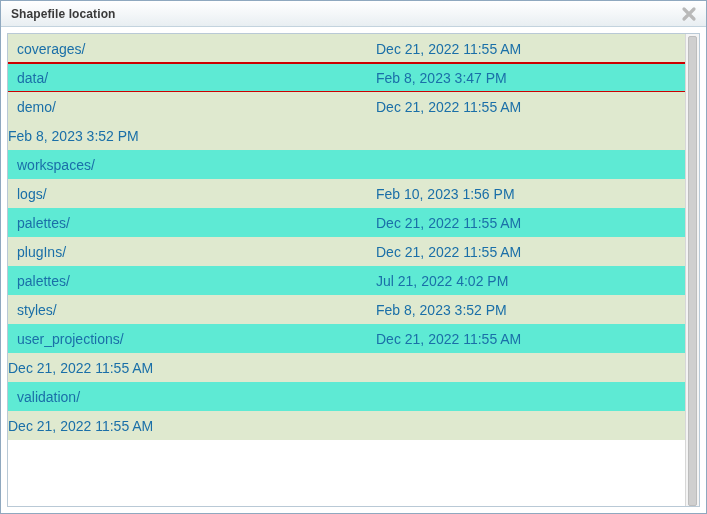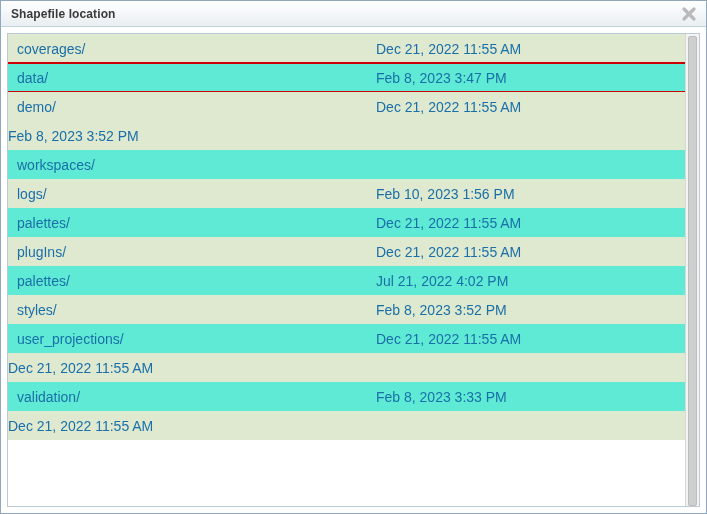--- a/index.html
+++ b/index.html
@@ -175,21 +175,20 @@
           </div>
           <div class="row alt-b">
             <a class="name">user_projections/</a>
             <span class="date">Dec 21, 2022 11:55 AM</span>
           </div>
           <div class="row alt-a">
             <span class="date">Dec 21, 2022 11:55 AM</span>
           </div>
           <div class="row alt-b">
             <a class="name">validation/</a>
-            <span class="date">Feb 8, 2023 3:33 PM</span>
           </div>
           <div class="row alt-a">
             <span class="date">Dec 21, 2022 11:55 AM</span>
           </div>
         </div>
       <div class="scrollbar">
         <div class="scroll-thumb"></div>
       </div>
     </div>
   </div>

